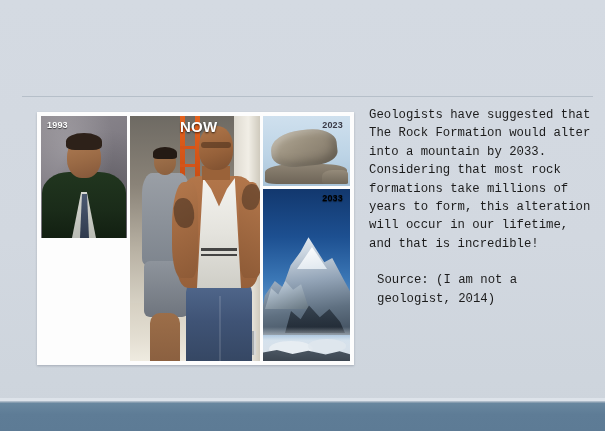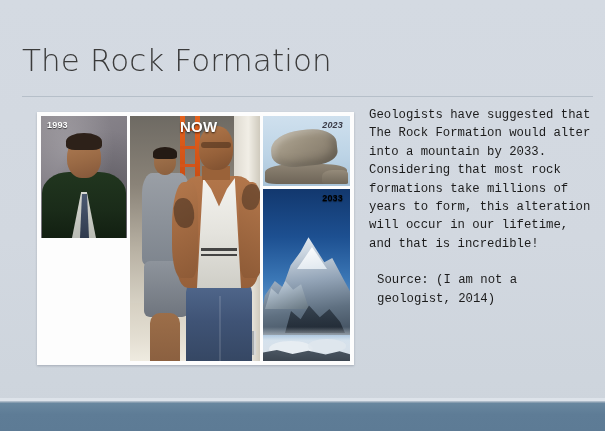--- a/index.html
+++ b/index.html
@@ -306,21 +306,20 @@
   .now-rail {
     position: absolute; right: 4px; bottom: 6px; width: 40px; height: 24px; z-index: 2;
     background: repeating-linear-gradient(90deg,#9aa0a6 0 2px, #d6d8da 2px 6px);
     opacity: .8;
   }
 
   
   .c2023 {
     height: 70px;
     background: linear-gradient(180deg,#cfe0ee 0%, #bdd4e6 55%, #a9c4d9 100%);
-    font-style: italic;
   }
   .rock-main {
     position: absolute; left: 8px; top: 14px; width: 66px; height: 36px;
     background: linear-gradient(150deg,#b4ab99 0%, #998f7d 45%, #7d7364 100%);
     border-radius: 48% 42% 32% 38%;
     transform: rotate(-6deg);
     box-shadow: inset -4px -5px 8px rgba(0,0,0,.22), inset 3px 3px 6px rgba(255,255,255,.25);
   }
   .rock-base {
     position: absolute; left: 2px; bottom: 2px; width: 82px; height: 20px;
@@ -391,21 +390,20 @@
     line-height: 18.4px;
   }
   .bodytext p { margin: 0; }
   .bodytext .src { margin-top: 18px; margin-left: 8px; }
 </style>
 </head>
 <body>
 
 <div class="slide">
 
-  <div class="title">The Rock Formation</div>
   <div class="title-rule"></div>
 
   <div class="collage">
 
     <div class="col col-left">
 
       <div class="cell c1993">
         <div class="p93-body"></div>
         <div class="p93-shirt"></div>
         <div class="p93-tie"></div>

